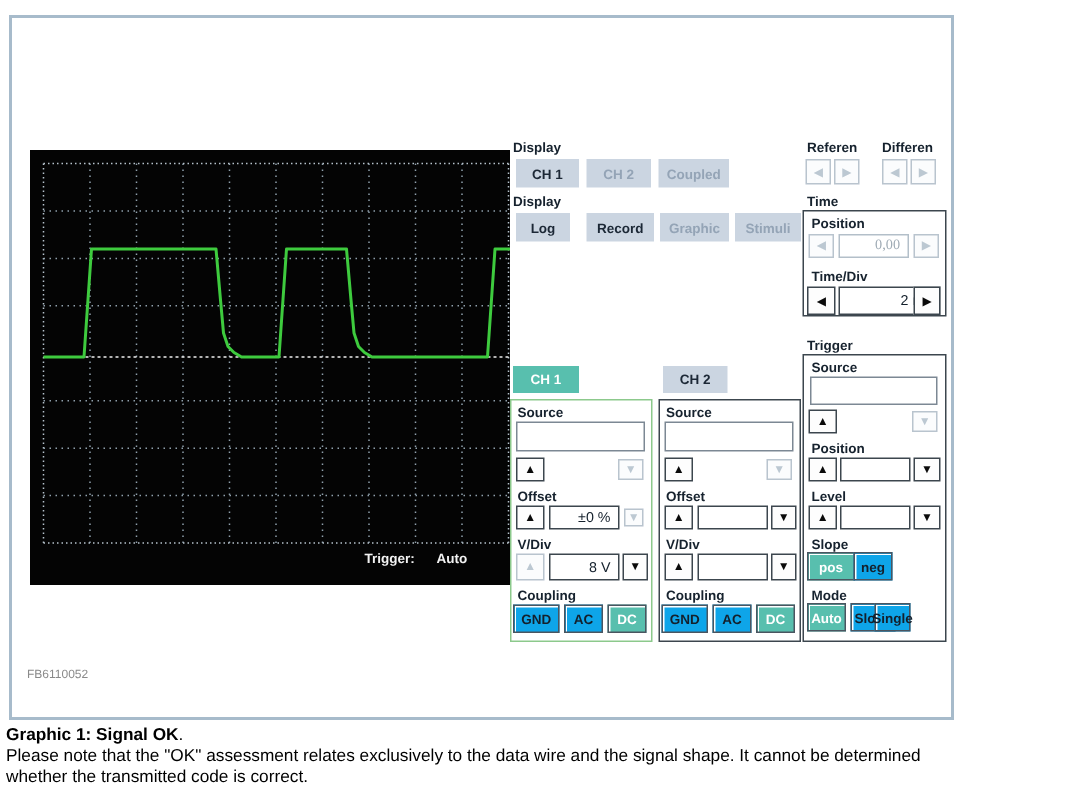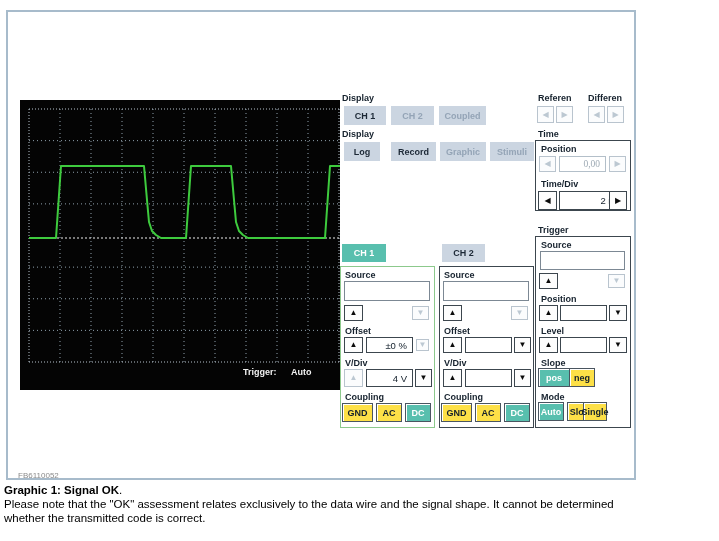--- a/index.html
+++ b/index.html
@@ -28,21 +28,21 @@
   
   .btnf {
     position:absolute; height:19px; background:#cbd5e1; color:#1c2836;
     font-size:9px; font-weight:bold; display:flex; align-items:center;
     justify-content:center; box-sizing:border-box; white-space:nowrap;
   }
   .btnf.dis { color:#94a4b6; }
   .btnf.teal { background:#58bfae; color:#ffffff; }
   
   .btn3 {
-    position:absolute; background:#fde047; border:1px solid #4a5560;
+    position:absolute; background:#0ea5e9; border:1px solid #4a5560;
     box-shadow:inset 1px 1px 0 #ffffff; color:#14202c; font-size:9px;
     font-weight:bold; display:flex; align-items:center; justify-content:center;
     box-sizing:border-box; white-space:nowrap;
   }
   .btn3.teal { background:#58bfae; color:#ffffff; }
   
   .spin {
     position:absolute; background:#fdfdfd; border:1px solid #3c464e;
     color:#0a0a0a; font-size:8px; display:flex; align-items:center;
     justify-content:center; box-sizing:border-box; line-height:1;
@@ -61,21 +61,21 @@
     position:absolute; background:#ffffff; border:1px solid #7c8894;
     box-sizing:border-box;
   }
   
   .sec {
     position:absolute; border:1px solid #3c464e; background:#ffffff;
     box-sizing:border-box;
   }
   .sec.green { border-color:#8cc98c; }
   
-  .figid { position:absolute; left:10px; top:459px; font-size:8px; color:#8a8a8a;text-align:center; }
+  .figid { position:absolute; left:10px; top:433px; font-size:8px; color:#8a8a8a;text-align:center; }
   .cap-title { position:absolute; left:4px; top:484px; font-size:11.5px; font-weight:bold; color:#000; }
   .cap-title .dot { font-weight:normal; }
   .cap-line { position:absolute; left:4px; font-size:11.5px; color:#000; white-space:nowrap; }
 </style>
 </head>
 <body>
 
 <div class="frame">
 
   <div class="scope">
@@ -204,21 +204,21 @@
         <span>▲</span>
       </div>
     <div class="val" style="left:25px;top:70px;width:47px;height:16px">±0 %</div>
     <div class="spin dis" style="left:75px;top:72px;width:13px;height:12px">
         <span>▼</span>
       </div>
     <div class="lbl" style="left:4px;top:91px">V/Div</div>
     <div class="spin dis" style="left:3px;top:102px;width:19px;height:18px">
         <span>▲</span>
       </div>
-    <div class="val" style="left:25px;top:102px;width:47px;height:18px">4 V</div>
+    <div class="val" style="left:25px;top:102px;width:47px;height:18px">8 V</div>
     <div class="spin" style="left:74px;top:102px;width:17px;height:18px">
         <span>▼</span>
       </div>
     <div class="lbl" style="left:4px;top:125px">Coupling</div>
     <div class="btn3" style="left:1px;top:136px;width:31px;height:19px">GND</div>
     <div class="btn3" style="left:35px;top:136px;width:26px;height:19px">AC</div>
     <div class="btn3 teal" style="left:64px;top:136px;width:26px;height:19px">DC</div>
   </div>
 
   <div class="btnf" style="left:434px;top:232px;width:43px;height:18px">CH 2</div>

